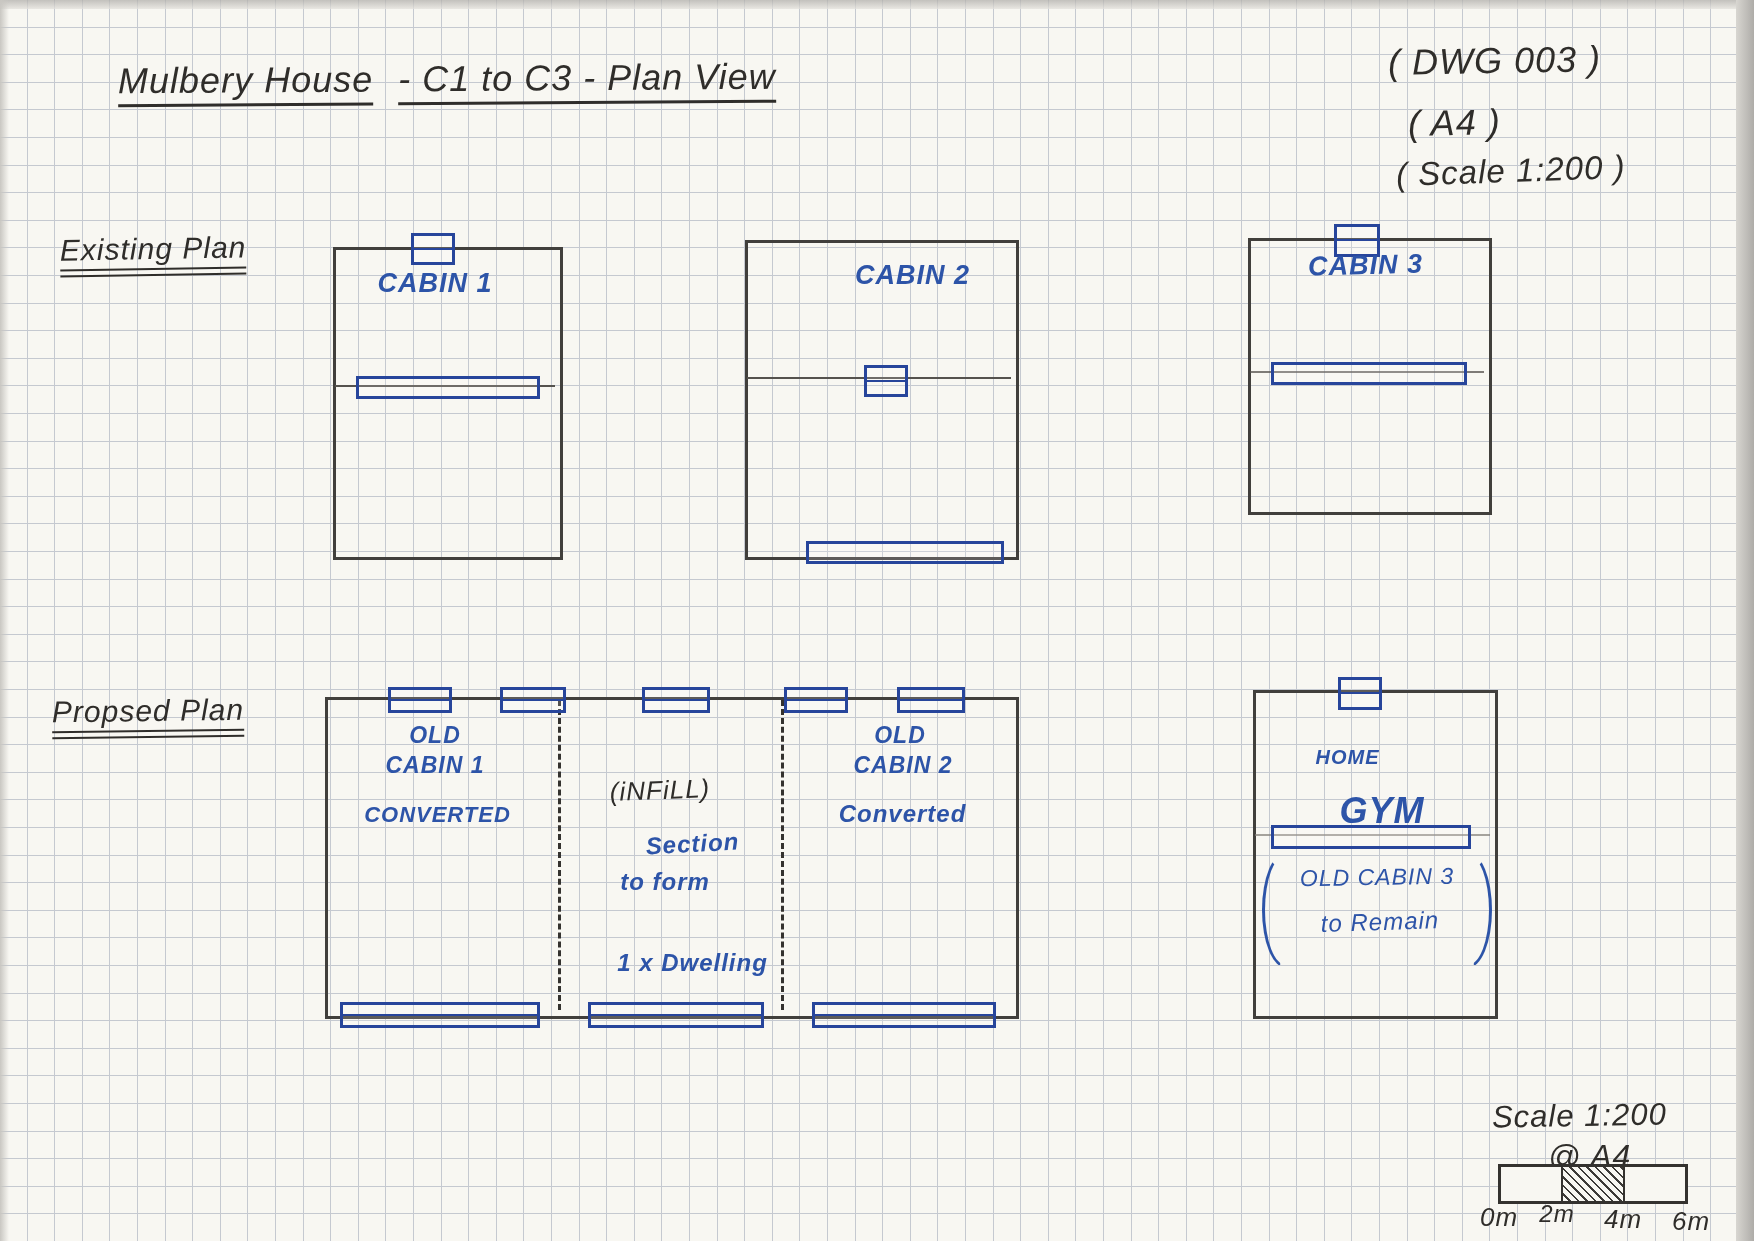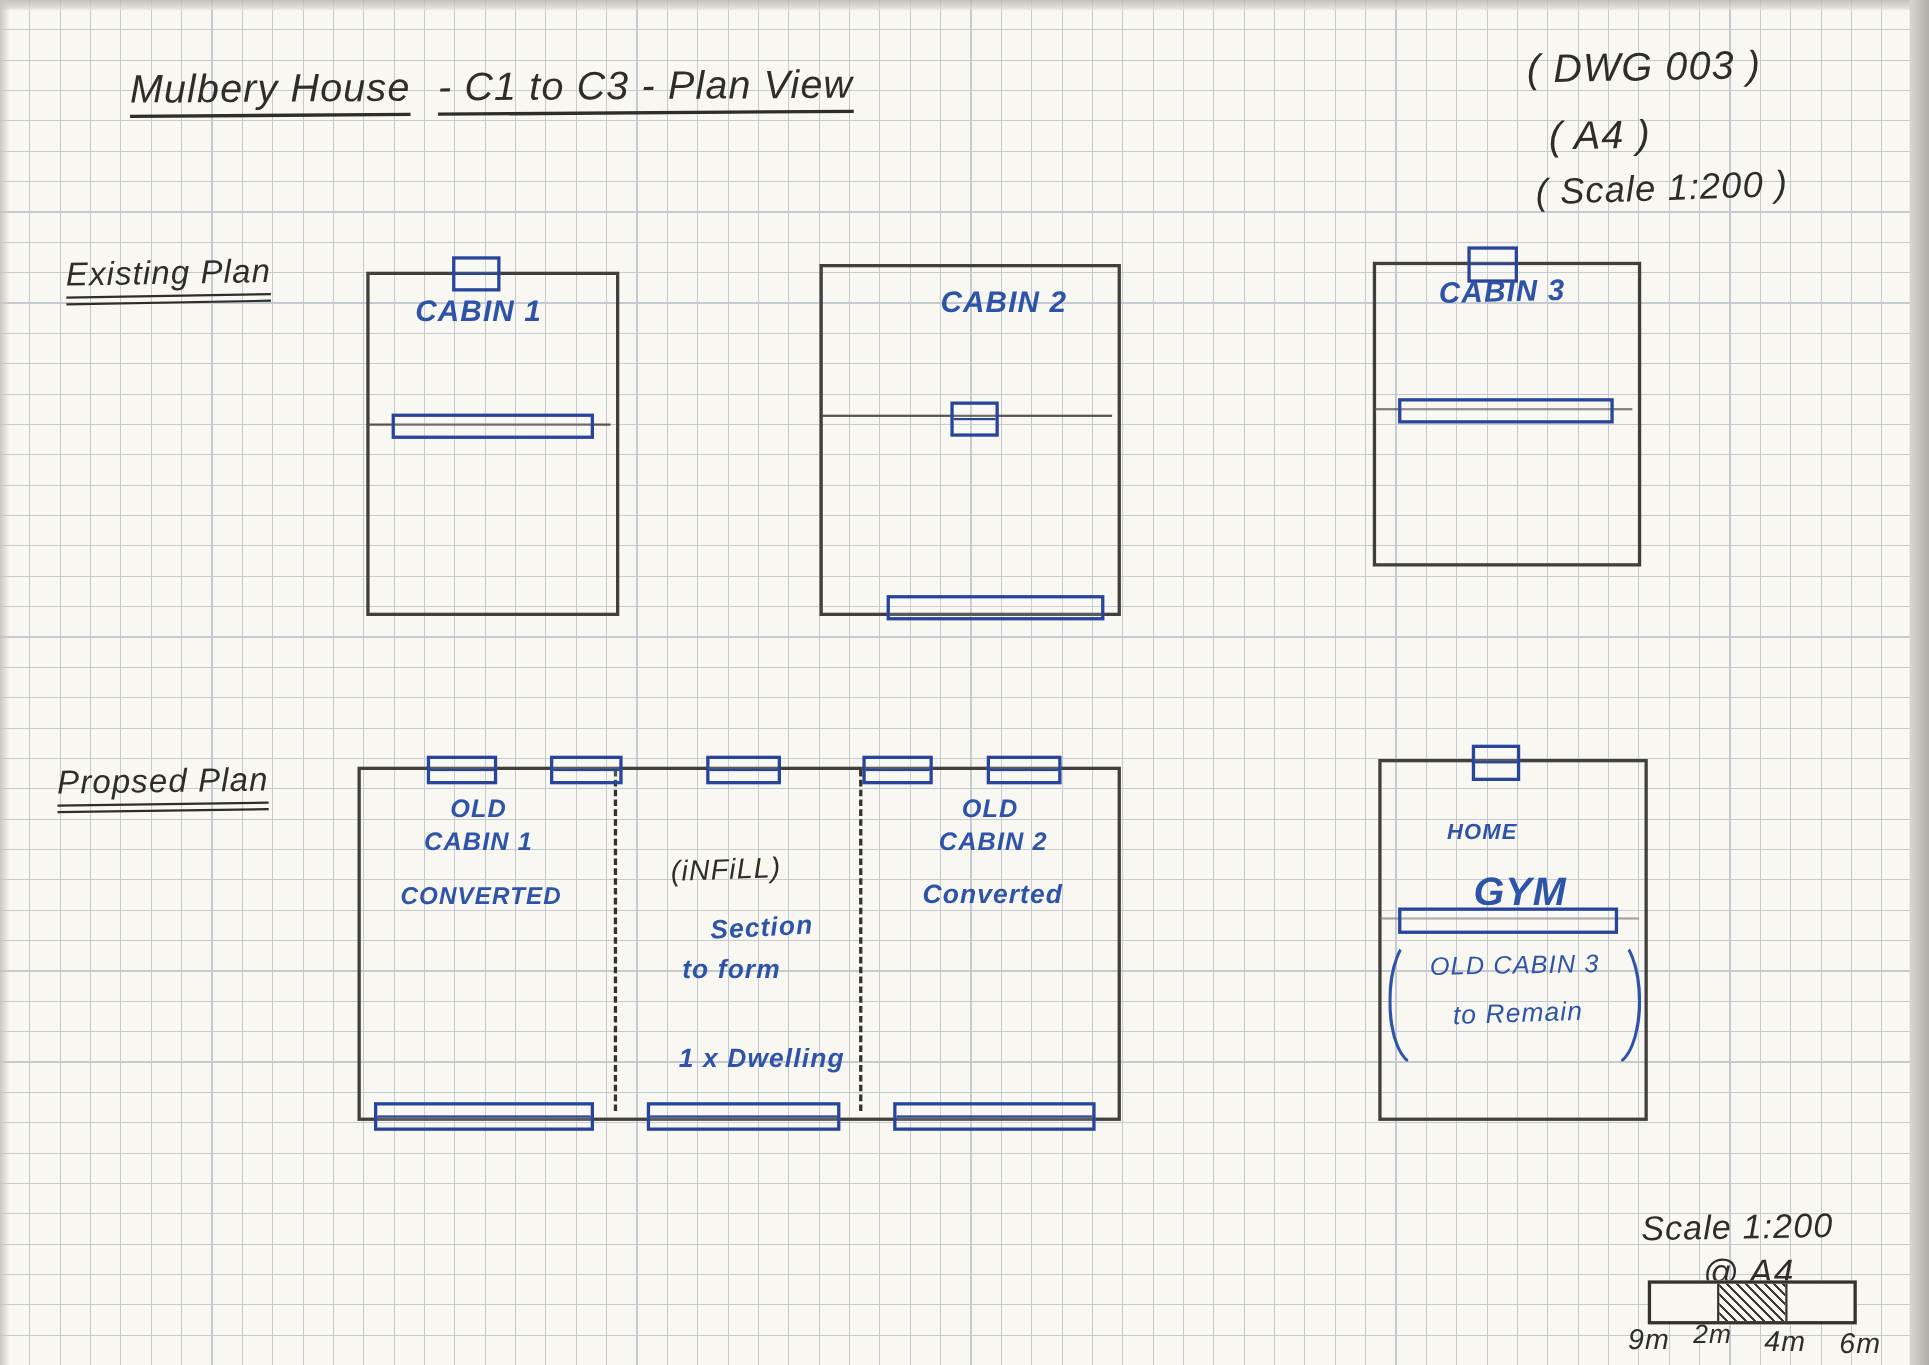--- a/index.html
+++ b/index.html
@@ -153,18 +153,18 @@
 
   <div class="abs hw ul1" style="left:1492px;top:1098px;font-size:31px;transform:rotate(-1deg);border-bottom:none;">Scale 1:200</div>
   <div class="abs hw" style="left:1548px;top:1138px;font-size:32px;">@ A4</div>
 
   <div class="abs scalebar" style="left:1498px;top:1164px;width:184px;height:34px;">
     <div class="seg"></div>
     <div class="seg mid"></div>
     <div class="seg"></div>
   </div>
 
-  <div class="abs hw ctr" style="left:1472px;top:1202px;width:54px;font-size:26px;">9m</div>
+  <div class="abs hw ctr" style="left:1472px;top:1202px;width:54px;font-size:26px;">0m</div>
   <div class="abs hw ctr" style="left:1530px;top:1200px;width:54px;font-size:24px;">2m</div>
   <div class="abs hw ctr" style="left:1596px;top:1204px;width:54px;font-size:26px;">4m</div>
   <div class="abs hw ctr" style="left:1664px;top:1206px;width:54px;font-size:26px;">6m</div>
 
 </div>
 
 </body></html>

